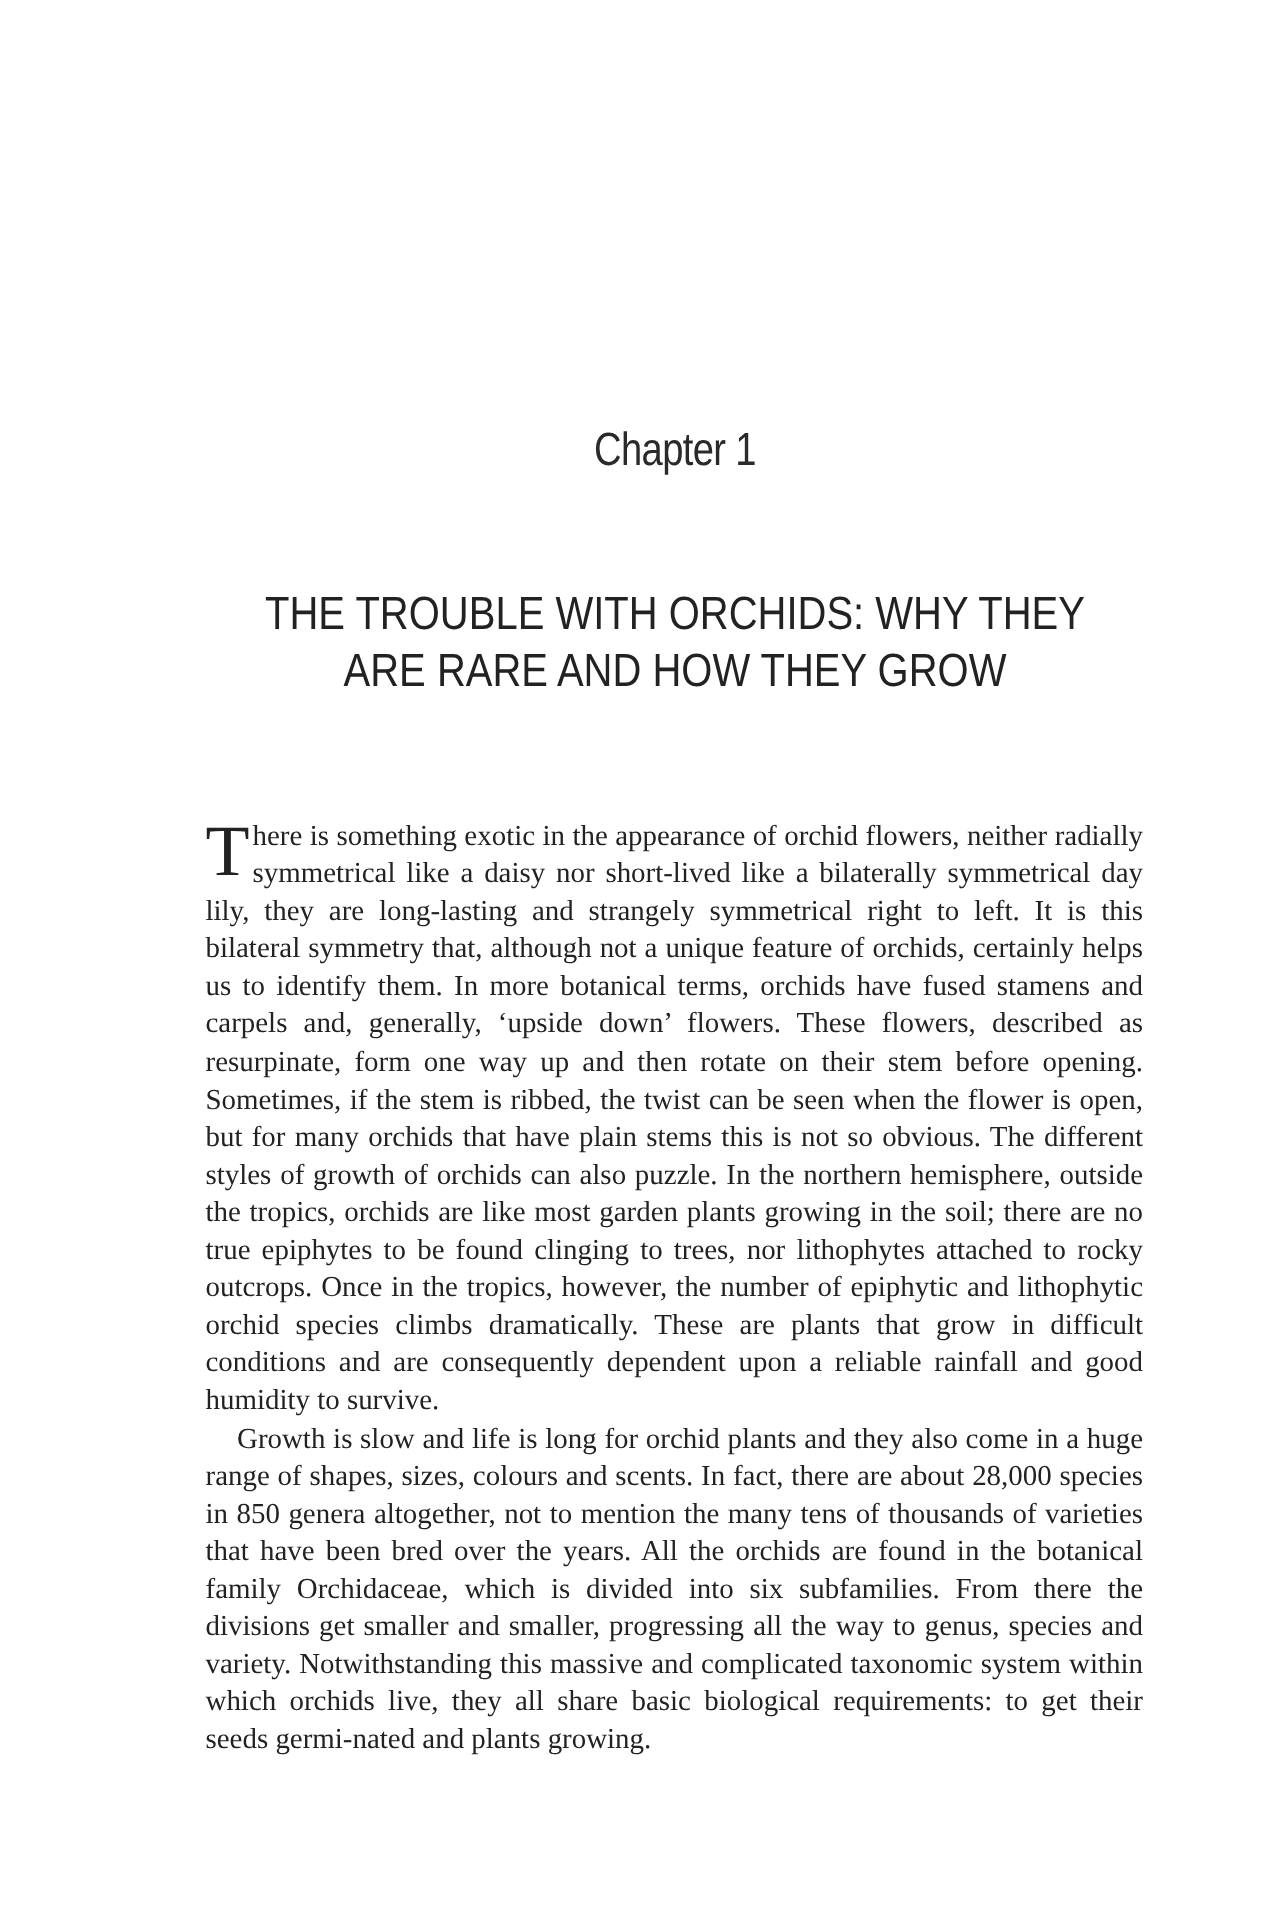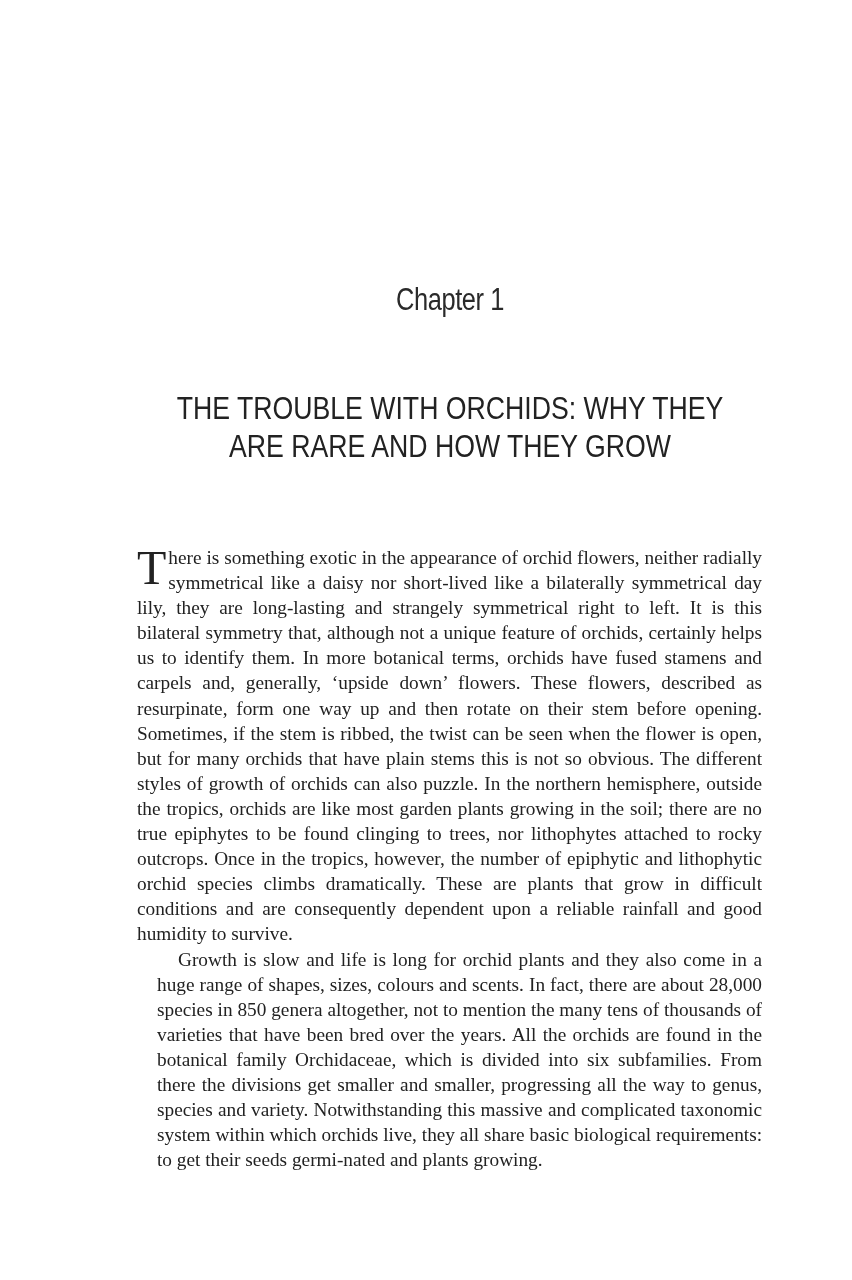--- a/index.html
+++ b/index.html
@@ -24,21 +24,21 @@
     color: #222;
   }
   .chapter-title div { white-space: nowrap; }
   .body-text {
     position: absolute; top: 545px; left: 137px; width: 625px;
     font-family: "Liberation Serif", serif;
     font-size: 19.3px; line-height: 25.1px;
     text-align: justify; color: #222;
   }
   .body-text p { margin: 0; }
-  .body-text p.indent { text-indent: 21px; margin-left: 20px; }
+  .body-text p.indent { text-indent: 21px; }
   .drop-cap {
     float: left;
     font-size: 48px; line-height: 38px;
     padding-top: 4px; margin-right: 2px;
     font-family: "Liberation Serif", serif;
   }
 </style>
 </head>
 <body>
 

